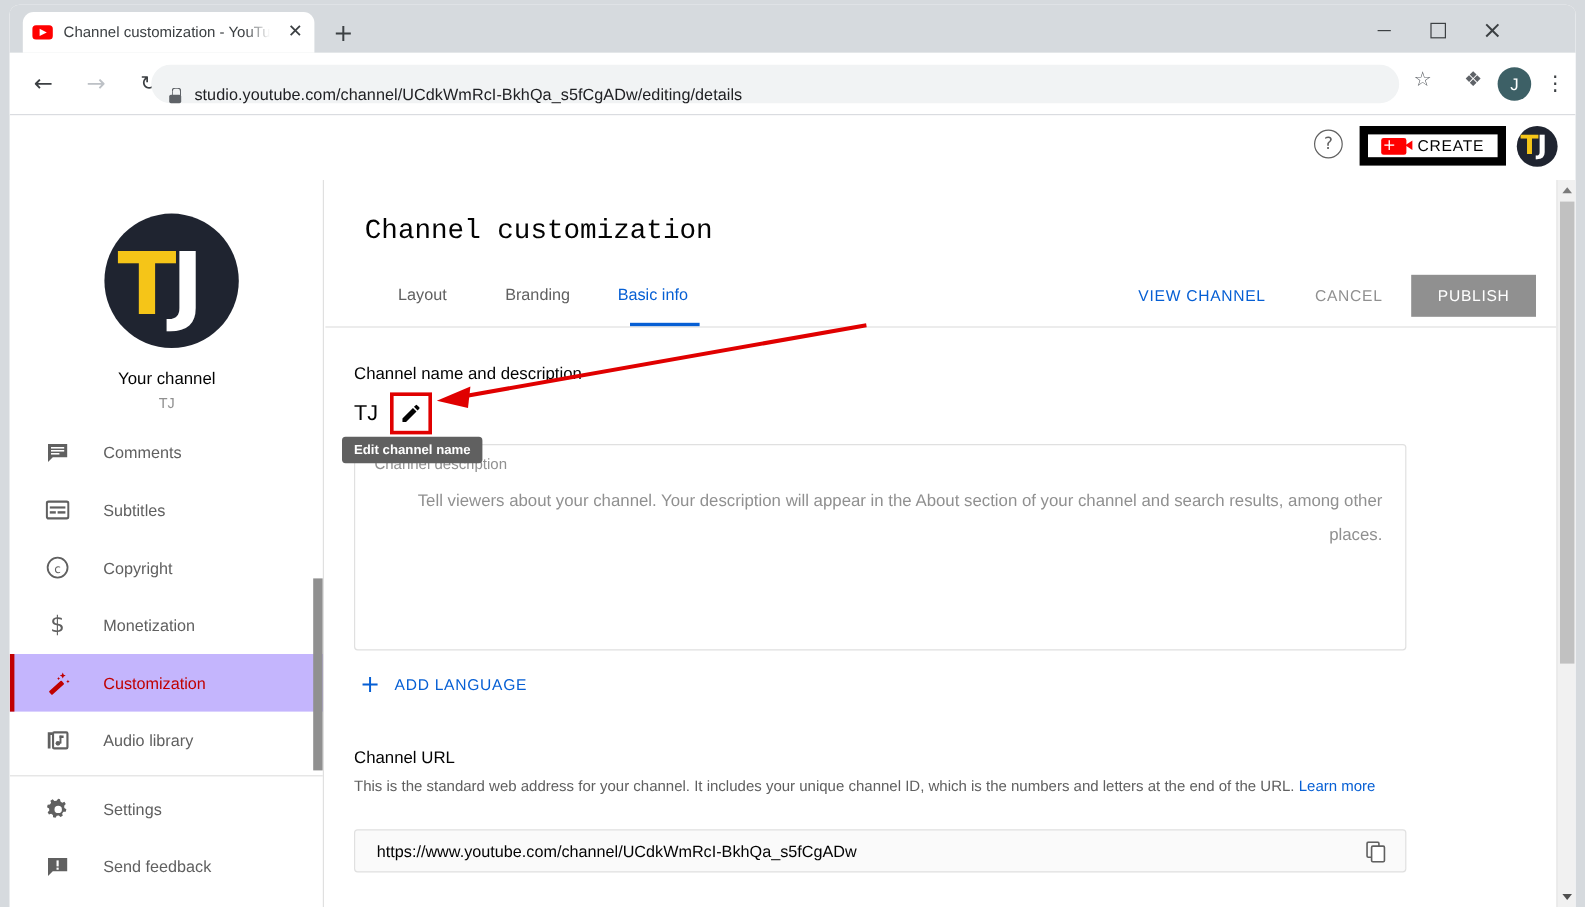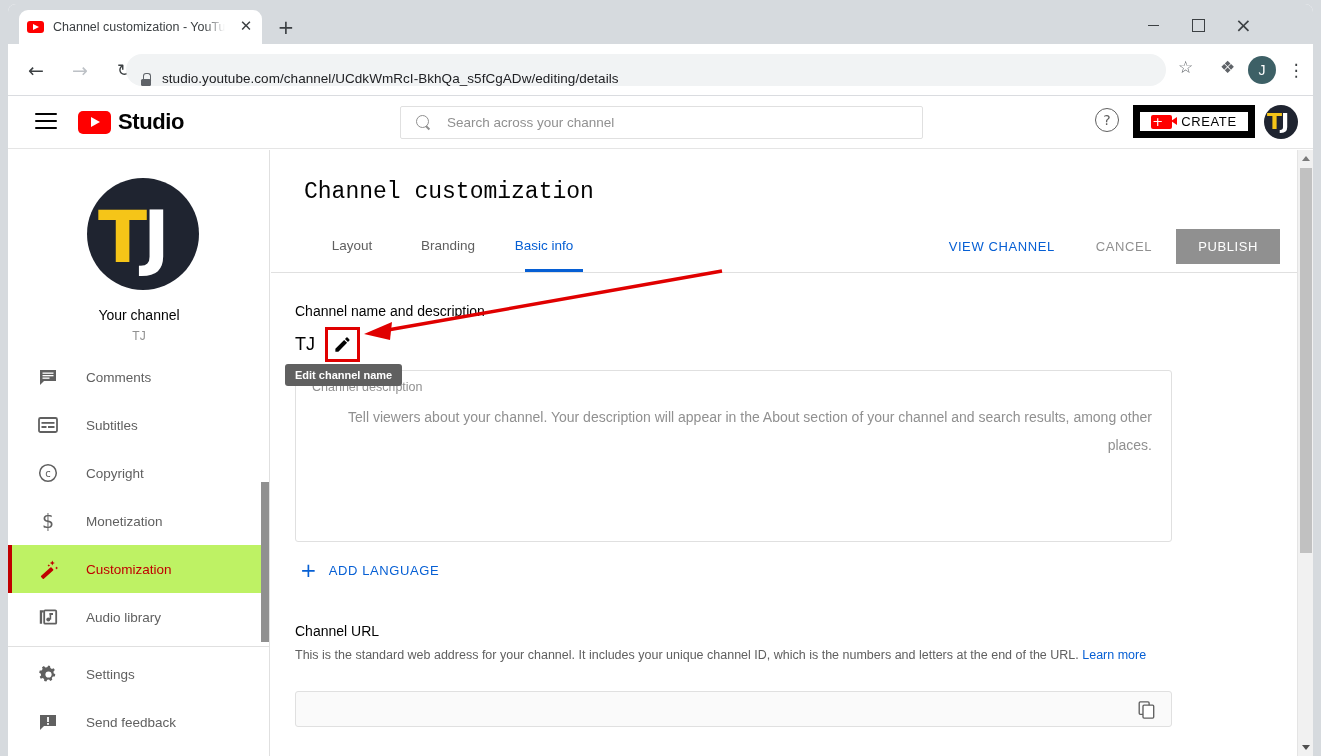--- a/index.html
+++ b/index.html
@@ -266,21 +266,21 @@
   #channel-handle {
     position: absolute; left: 0; top: 179px; width: 262px;
     text-align: center; font-size: 12px; color: #909090;
   }
   .nav-item {
     position: absolute; left: 0; width: 262px; height: 48px;
     display: flex; align-items: center;
     padding-left: 29px; gap: 27px;
   }
   .nav-item .nav-label { font-size: 13.5px; color: #606060; }
-  .nav-item.active { background: #bef264; }
+  .nav-item.active { background: #c4b5fd; }
   .nav-item.active::before {
     content: ""; position: absolute; left: 0; top: 0;
     width: 4px; height: 48px; background: #c00000;
   }
   .nav-item.active .nav-label { color: #c00000; }
   .nav-ico {
     width: 22px; height: 22px; flex: 0 0 auto;
     display: flex; align-items: center; justify-content: center;
     color: #606060; font-size: 17px; font-family: "DejaVu Sans", sans-serif;
   }
@@ -484,35 +484,20 @@
       <div id="lock-icon"></div>
       <div id="omnibox-url">studio.youtube.com/channel/UCdkWmRcI-BkhQa_s5fCgADw/editing/details</div>
     </div>
 
     <div id="star-icon">☆</div>
     <div id="extensions-icon">❖</div>
     <div id="browser-profile-avatar">J</div>
     <div id="browser-menu-icon">⋮</div>
   </div>
 
-  <div id="studio-header">
-    <div id="hamburger-icon">
-      <span></span>
-        <span></span>
-        <span></span>
-    </div>
-    <div id="studio-logo">
-      <div id="studio-logo-play"></div>
-      <div id="studio-logo-text">Studio</div>
-    </div>
-    <div id="studio-search">
-      <div id="search-icon"></div>
-      <div id="search-placeholder">Search across your channel</div>
-    </div>
-  </div>
 
   <div id="help-icon">?</div>
 
   <div id="create-button">
     <div id="create-camera-icon"></div>
     <div id="create-label">CREATE</div>
   </div>
 
   <div id="header-avatar" class="tj-avatar">
     <span class="tj-t">T</span>
@@ -655,20 +640,21 @@
       <span id="add-language-label">ADD LANGUAGE</span>
     </div>
 
     <div id="channel-url-title">Channel URL</div>
     <div id="channel-url-desc">
       <span>This is the standard web address for your channel. It includes your unique channel ID, which is the numbers and letters at the end of the URL.</span>
       <a href="#">Learn more</a>
     </div>
 
     <div id="channel-url-field">
+      <span id="channel-url-value">https://www.youtube.com/channel/UCdkWmRcI-BkhQa_s5fCgADw</span>
       <svg id="copy-url-icon" viewBox="0 0 18 20">
         <rect x="0.9" y="0.9" width="11" height="14" rx="1.2" fill="none" stroke="#606060" stroke-width="1.5"></rect>
         <rect x="5.1" y="4.6" width="11.9" height="14.5" rx="1.2" fill="#ffffff" stroke="#606060" stroke-width="1.5"></rect>
       </svg>
     </div>
   </div>
 
   <div id="page-scrollbar-track">
     <div class="sb-arrow" id="sb-arrow-up"></div>
     <div id="page-scrollbar-thumb"></div>

